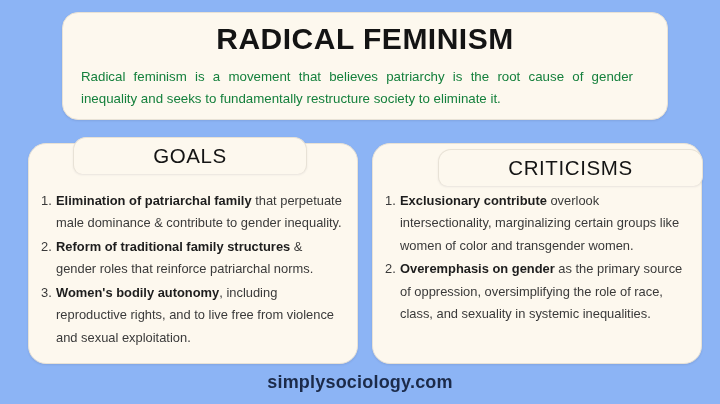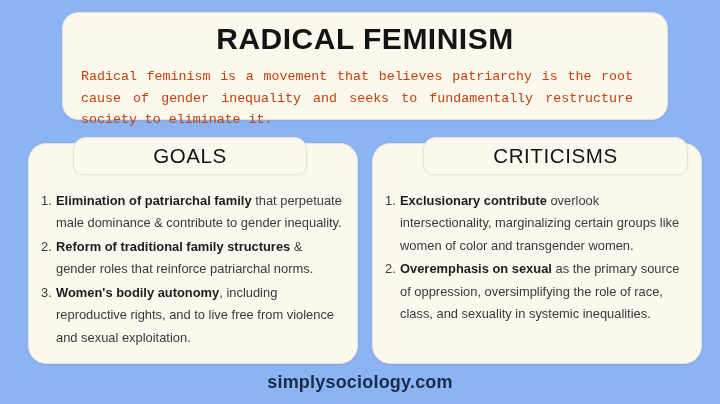--- a/index.html
+++ b/index.html
@@ -43,24 +43,23 @@
     font-size: 30px;
     font-weight: bold;
     letter-spacing: 0.5px;
     color: #141414;
     line-height: 1.2;
   }
   .intro-text {
     margin: 9px 18px 0 2px;
     font-size: 13.3px;
     line-height: 1.62;
-    color: #c2410c;
+    color: #15803d;
     text-align: justify;
     text-justify: inter-word;
-    font-family: Liberation Mono, monospace;
   }
 
   
   .columns {
     position: absolute;
     left: 28px;
     top: 136px;
     width: 640px;
     height: 228px;
   }
@@ -91,21 +90,21 @@
     align-items: center;
     justify-content: center;
     font-size: 20.5px;
     font-weight: normal;
     letter-spacing: 0.6px;
     color: #141414;
     z-index: 2;
     box-shadow: 0 1px 2px rgba(60,60,90,0.10);
   }
   .badge-goals      { left: 44px;  width: 234px; }
-  .badge-criticisms { left: 50px;  width: 265px; }
+  .badge-criticisms { left: 65px;  width: 265px; margin-top: 12px; }
 
   .item-list {
     margin: 0;
     padding: 46px 12px 0 12px;
     list-style: none;
     box-sizing: border-box;
   }
   .item {
     display: flex;
     font-size: 12.9px;
@@ -172,21 +171,21 @@
 
     <div class="column right">
       <div class="section-badge badge-criticisms">CRITICISMS</div>
       <ul class="item-list">
         <li class="item">
           <span class="item-num">1.</span>
           <span class="item-body"><span class="item-lead">Exclusionary contribute</span><span> overlook intersectionality, marginalizing certain groups like women of color and transgender women.</span></span>
         </li>
         <li class="item">
           <span class="item-num">2.</span>
-          <span class="item-body"><span class="item-lead">Overemphasis on sexual</span><span> as the primary source of oppression, oversimplifying the role of race, class, and sexuality in systemic inequalities.</span></span>
+          <span class="item-body"><span class="item-lead">Overemphasis on gender</span><span> as the primary source of oppression, oversimplifying the role of race, class, and sexuality in systemic inequalities.</span></span>
         </li>
       </ul>
     </div>
 
   </div>
 
   <div class="footer">simplysociology.com</div>
 
 </div>
 

